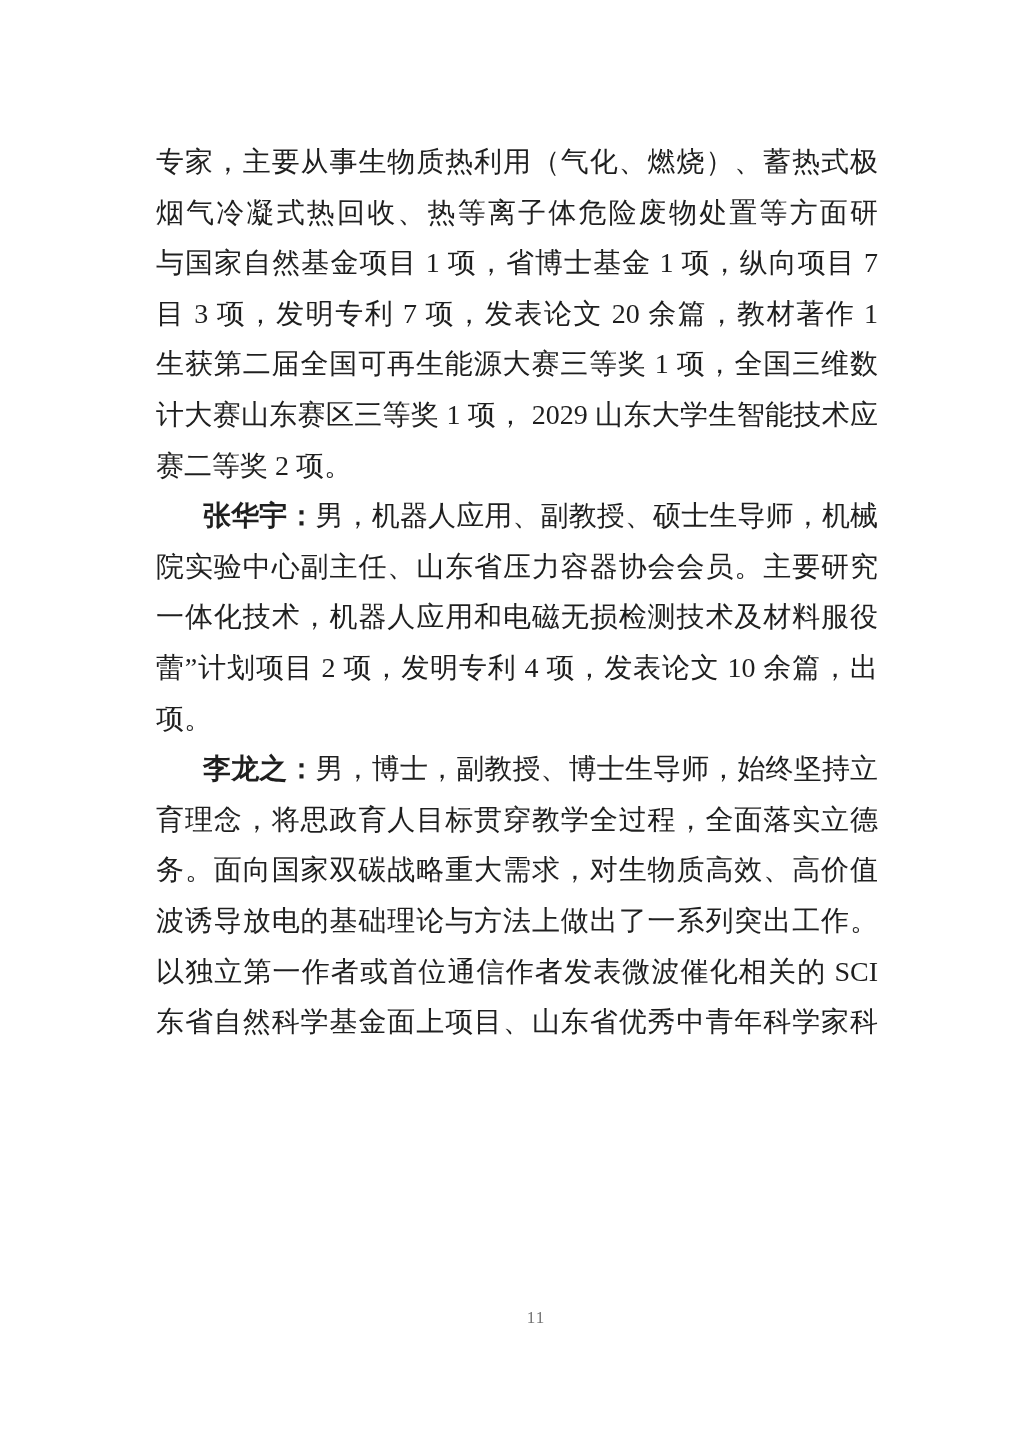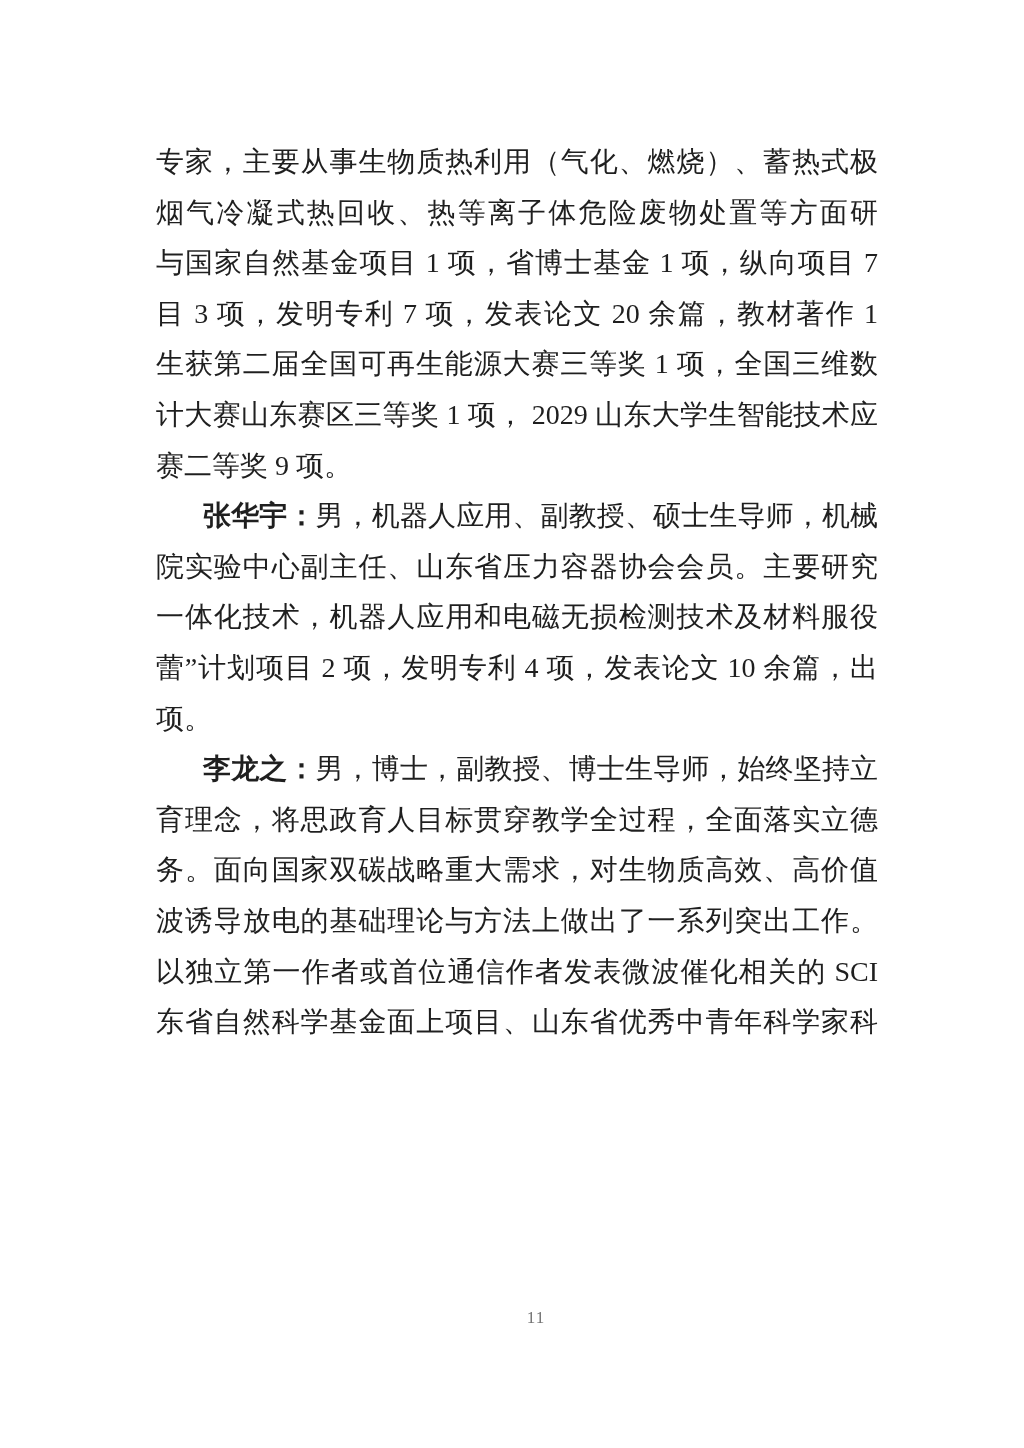--- a/index.html
+++ b/index.html
@@ -58,21 +58,21 @@
 <div class="sheet">
 
   <div class="text-block">
 
     <div class="line">专家，主要从事生物质热利用（气化、燃烧）、蓄热式极限热回收、</div>
     <div class="line">烟气冷凝式热回收、热等离子体危险废物处置等方面研究。主持并参</div>
     <div class="line">与国家自然基金项目 1 项，省博士基金 1 项，纵向项目 7 项，横向项</div>
     <div class="line">目 3 项，发明专利 7 项，发表论文 20 余篇，教材著作 1 项。指导学</div>
     <div class="line">生获第二届全国可再生能源大赛三等奖 1 项，全国三维数字化创新设</div>
     <div class="line">计大赛山东赛区三等奖 1 项， 2029 山东大学生智能技术应用设计大</div>
-    <div class="line para-end">赛二等奖 9 项。</div>
+    <div class="line para-end">赛二等奖 2 项。</div>
 
     <div class="line indent">
       <b>张华宇：</b><span>男，机器人应用、副教授、硕士生导师，机械电子工程学</span>
     </div>
     <div class="line">院实验中心副主任、山东省压力容器协会会员。主要研究方向为机电</div>
     <div class="line">一体化技术，机器人应用和电磁无损检测技术及材料服役行为与结构</div>
     <div class="line">蕾”计划项目 2 项，发明专利 4 项，发表论文 10 余篇，出版教材 4</div>
     <div class="line para-end">项。</div>
 
     <div class="line indent">

